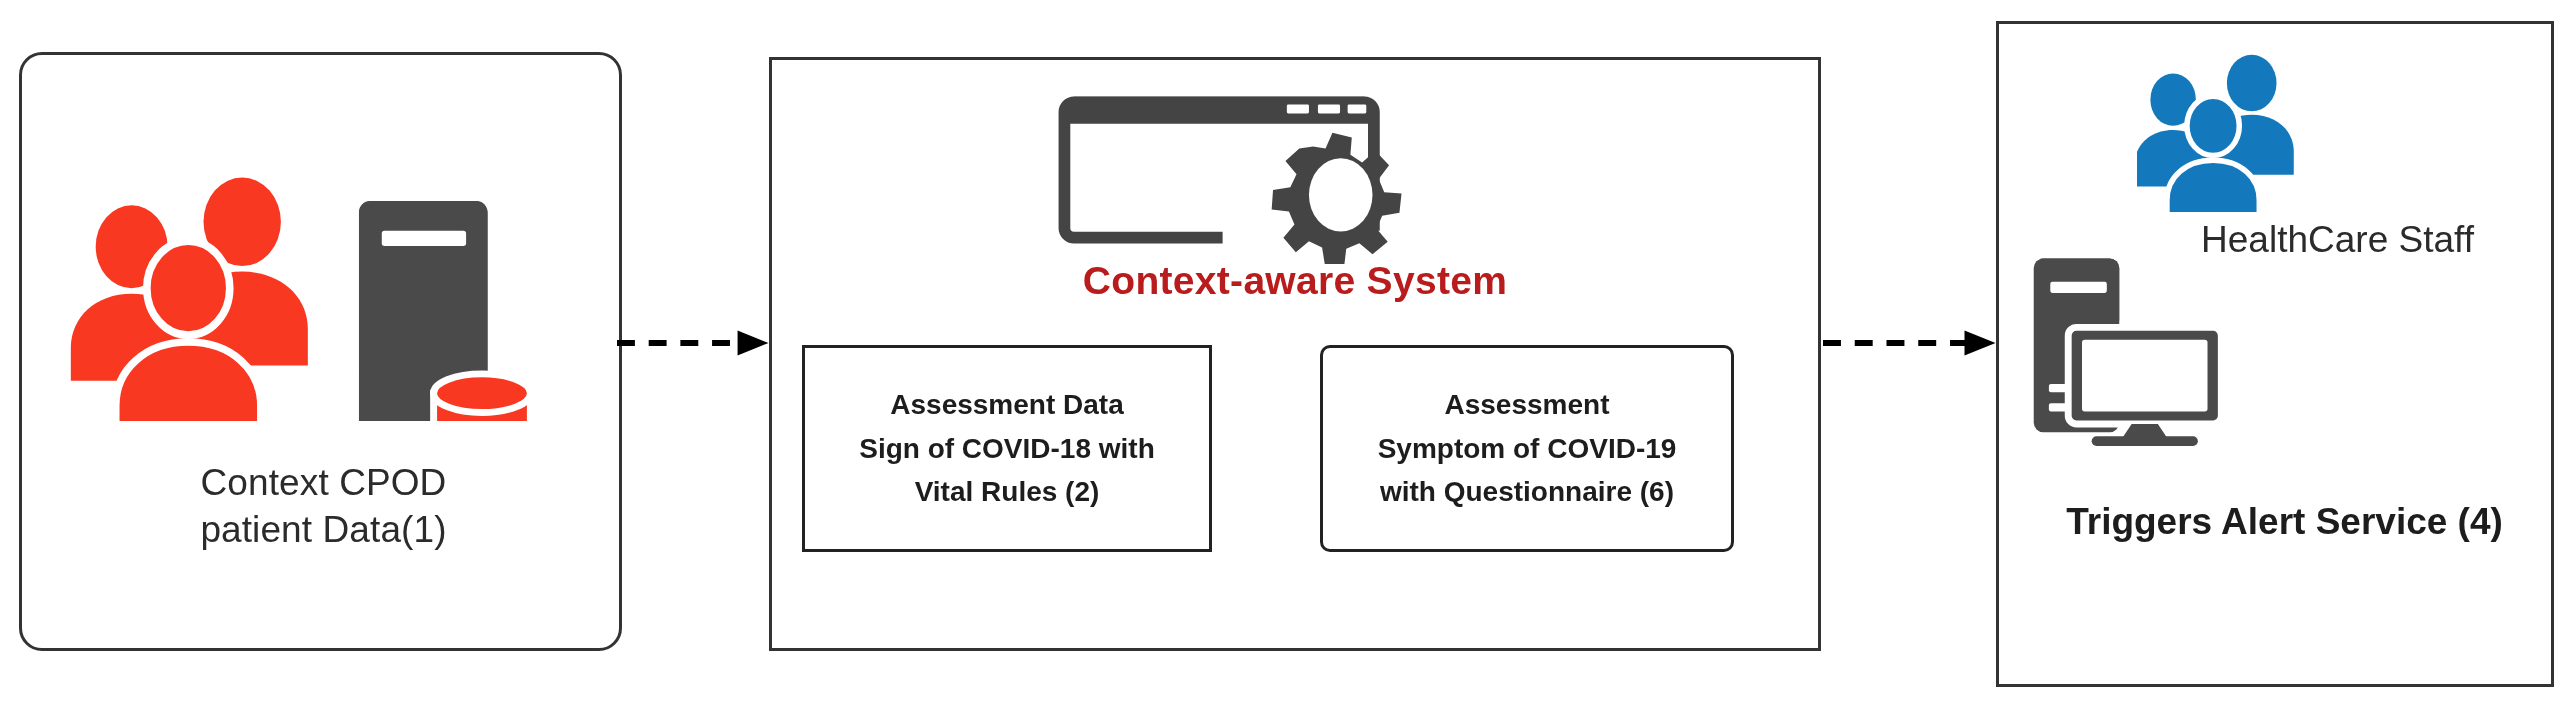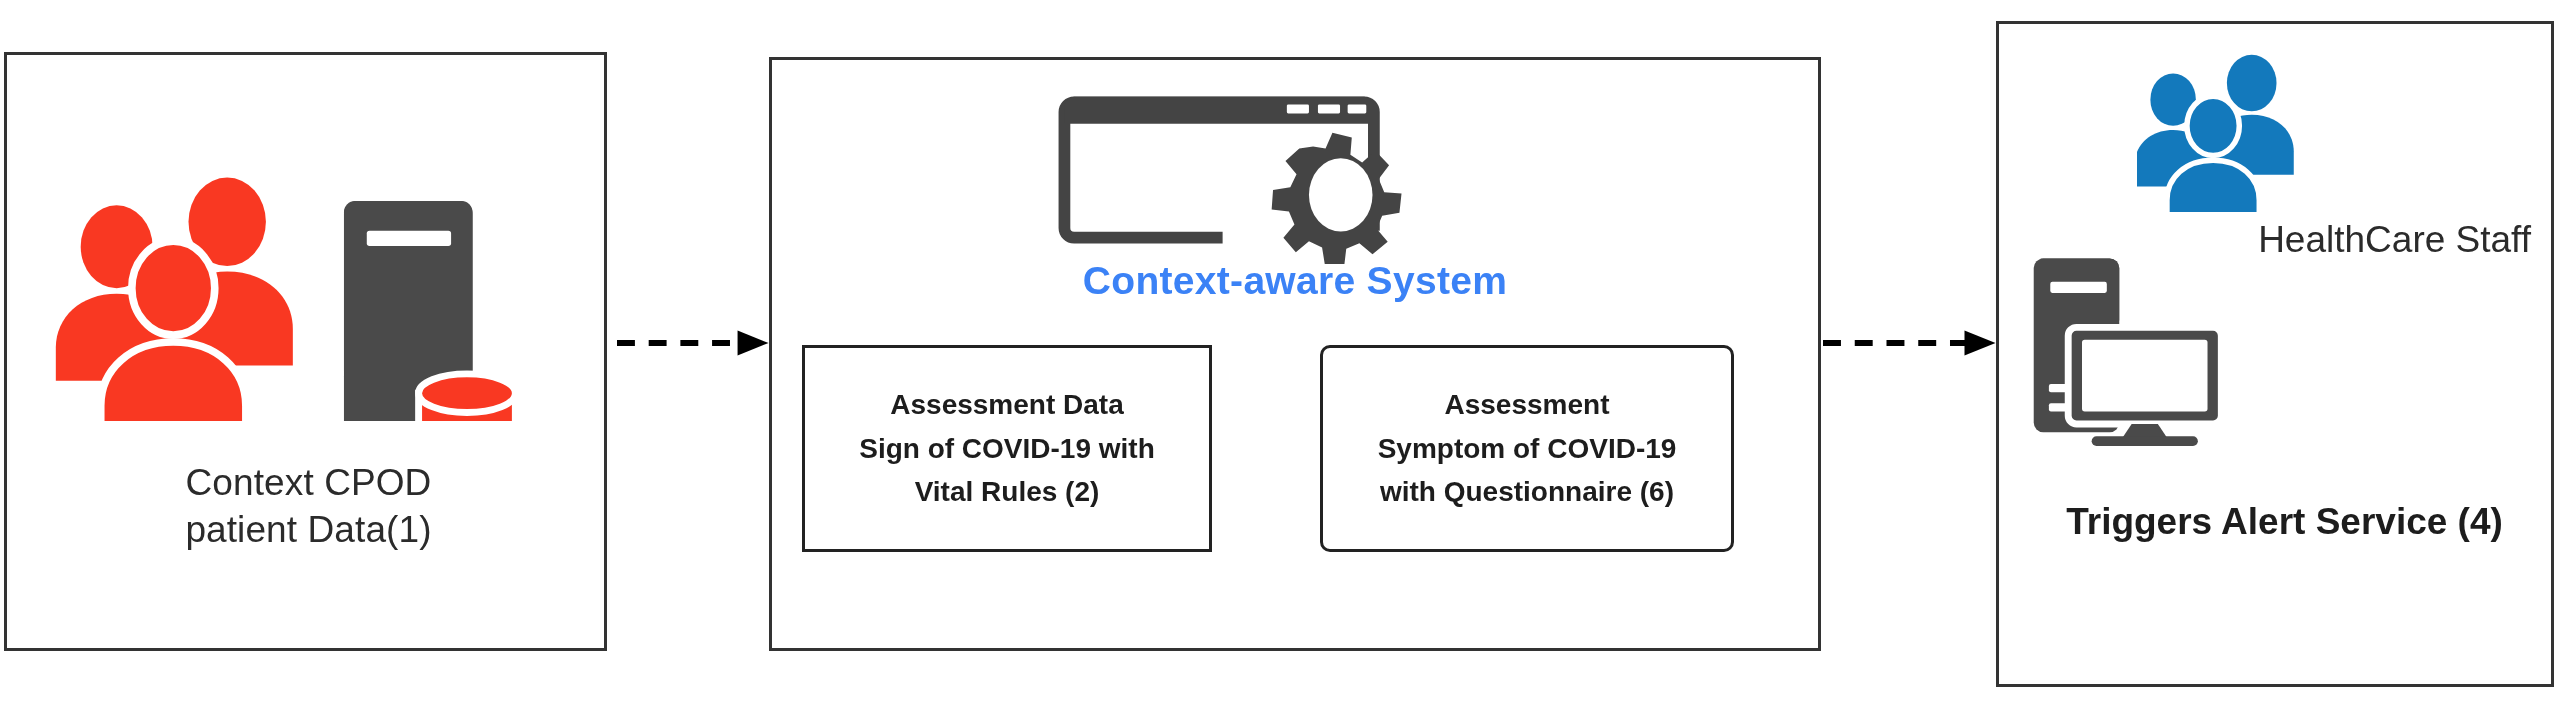--- a/index.html
+++ b/index.html
@@ -25,24 +25,25 @@
   
   .panel {
     position: absolute;
     background: #ffffff;
     border: 3.5px solid #333333;
     box-sizing: border-box;
   }
 
   
   #panel-source {
-    left: 4px;
+    left: 19px;
     top: 52px;
     width: 603px;
     height: 599px;
+    border-radius: 23px;
   }
   #source-icon-row {
     position: absolute;
     left: 35px;
     top: 110px;
     width: 539px;
     height: 256px;
   }
   #source-caption {
     position: absolute;
@@ -72,21 +73,21 @@
     height: 190px;
   }
   #system-title {
     position: absolute;
     left: 0;
     top: 199px;
     width: 1046px;
     text-align: center;
     font-size: 39px;
     font-weight: bold;
-    color: #3b82f6;
+    color: #b91c1c;
     letter-spacing: 0.3px;
   }
   .assess-box {
     position: absolute;
     border: 3.5px solid #222222;
     background: #ffffff;
     box-sizing: border-box;
     display: flex;
     align-items: center;
     justify-content: center;
@@ -125,21 +126,21 @@
     left: 138px;
     top: 26px;
     width: 166px;
     height: 162px;
   }
   #staff-caption {
     position: absolute;
     left: 145px;
     top: 195px;
     width: 387px;
-    text-align: right;
+    text-align: center;
     font-size: 37px;
     color: #2b2b2b;
   }
   #workstation-icon {
     position: absolute;
     left: 29px;
     top: 222px;
     width: 228px;
     height: 200px;
   }
@@ -242,21 +243,21 @@
           <ellipse cx="418" cy="175" rx="46" ry="53" fill="#FFFFFF"></ellipse>
         </g>
       </svg>
     </div>
 
     <div id="system-title">Context-aware System</div>
 
     <div class="assess-box" id="assess-vital">
       <div class="txt">
         <span class="ln">Assessment Data</span>
-        <span class="ln">Sign of COVID-19 with</span>
+        <span class="ln">Sign of COVID-18 with</span>
         <span class="ln">Vital Rules (2)</span>
       </div>
     </div>
 
     <div class="assess-box" id="assess-symptom">
       <div class="txt">
         <span class="ln">Assessment</span>
         <span class="ln">Symptom of COVID-19</span>
         <span class="ln">with Questionnaire (6)</span>
       </div>

